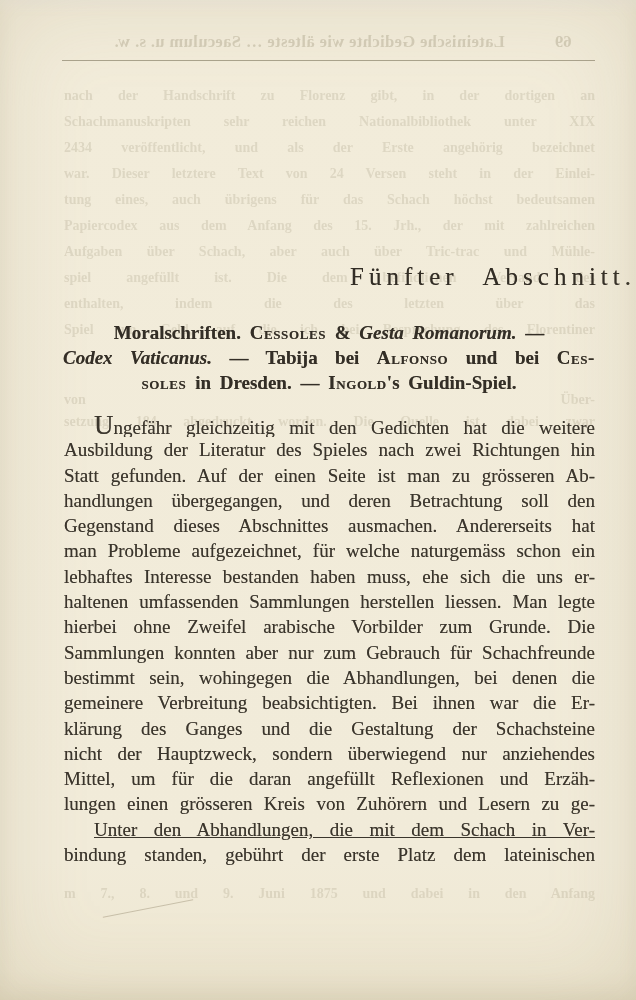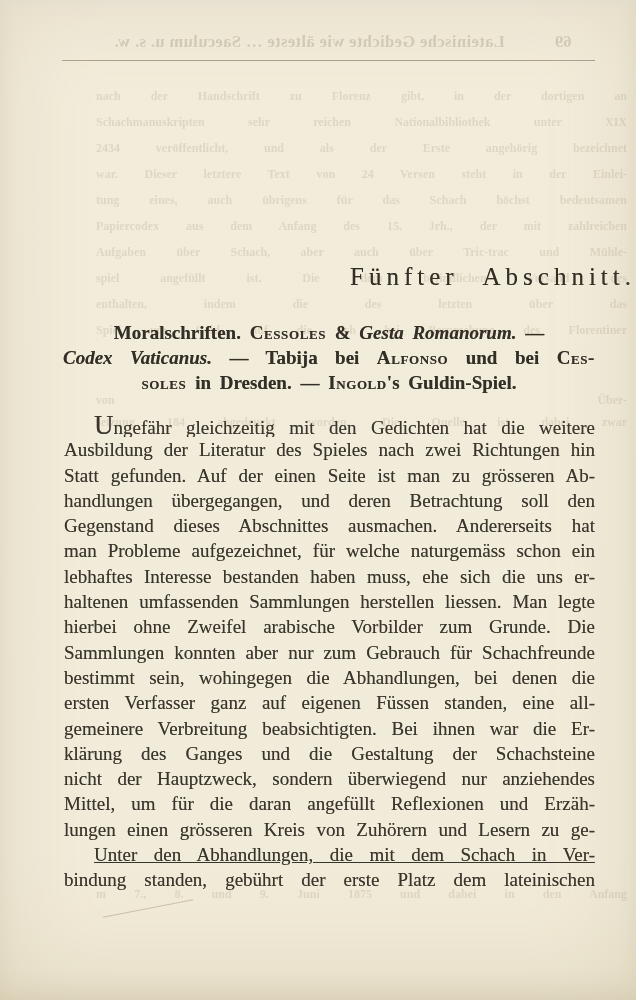--- a/index.html
+++ b/index.html
@@ -11,23 +11,23 @@
       #f1ebd9;
   }
   .canvas::after{
     content:"";position:absolute;inset:0;pointer-events:none;
     box-shadow:inset 0 0 90px rgba(160,145,108,.20), inset 0 0 18px rgba(160,145,108,.10);
   }
   
   .ghost{position:absolute;left:64px;width:531px;color:#8f8569;pointer-events:none;}
   .ghost-line{
     position:absolute;left:0;width:100%;
-    font-size:12px;font-weight:600;line-height:24px;
+    font-size:14px;font-weight:600;line-height:24px;
     text-align:justify;text-align-last:justify;
-    opacity:.20;filter:blur(.5px);height:24px;overflow:hidden;margin-left:32px;
+    opacity:.20;filter:blur(.5px);height:24px;overflow:hidden;
   }
   .ghost-header-row{
     position:absolute;top:31px;left:64px;width:531px;height:22px;
     transform:scaleX(-1);
     display:flex;align-items:center;
     font-size:16.5px;font-weight:600;color:#8f8569;
     opacity:.30;filter:blur(.45px);pointer-events:none;
   }
   .ghost-header-text{flex:1;text-align:center;letter-spacing:.4px;}
   .ghost-pagenum{width:40px;text-align:right;}
@@ -109,21 +109,20 @@
     <div class="bl">Ausbildung der Literatur des Spieles nach zwei Richtungen hin</div>
     <div class="bl">Statt gefunden.  Auf der einen Seite ist man zu grösseren Ab-</div>
     <div class="bl">handlungen übergegangen, und deren Betrachtung soll den</div>
     <div class="bl">Gegenstand dieses Abschnittes ausmachen.  Andererseits hat</div>
     <div class="bl">man Probleme aufgezeichnet, für welche naturgemäss schon ein</div>
     <div class="bl">lebhaftes Interesse bestanden haben muss, ehe sich die uns er-</div>
     <div class="bl">haltenen umfassenden Sammlungen herstellen liessen. Man legte</div>
     <div class="bl">hierbei ohne Zweifel arabische Vorbilder zum Grunde.  Die</div>
     <div class="bl">Sammlungen konnten aber nur zum Gebrauch für Schachfreunde</div>
     <div class="bl">bestimmt sein, wohingegen die Abhandlungen, bei denen die</div>
-    <div class="bl">ersten Verfasser ganz auf eigenen Füssen standen, eine all-</div>
     <div class="bl">gemeinere Verbreitung beabsichtigten.  Bei ihnen war die Er-</div>
     <div class="bl">klärung des Ganges und die Gestaltung der Schachsteine</div>
     <div class="bl">nicht der Hauptzweck, sondern überwiegend nur anziehendes</div>
     <div class="bl">Mittel, um für die daran angefüllt Reflexionen und Erzäh-</div>
     <div class="bl">lungen einen grösseren Kreis von Zuhörern und Lesern zu ge-</div>
     <div class="bl indent2">Unter den Abhandlungen, die mit dem Schach in Ver-</div>
     <div class="bl">bindung standen, gebührt der erste Platz dem lateinischen</div>
   </div>
 
 </div>

